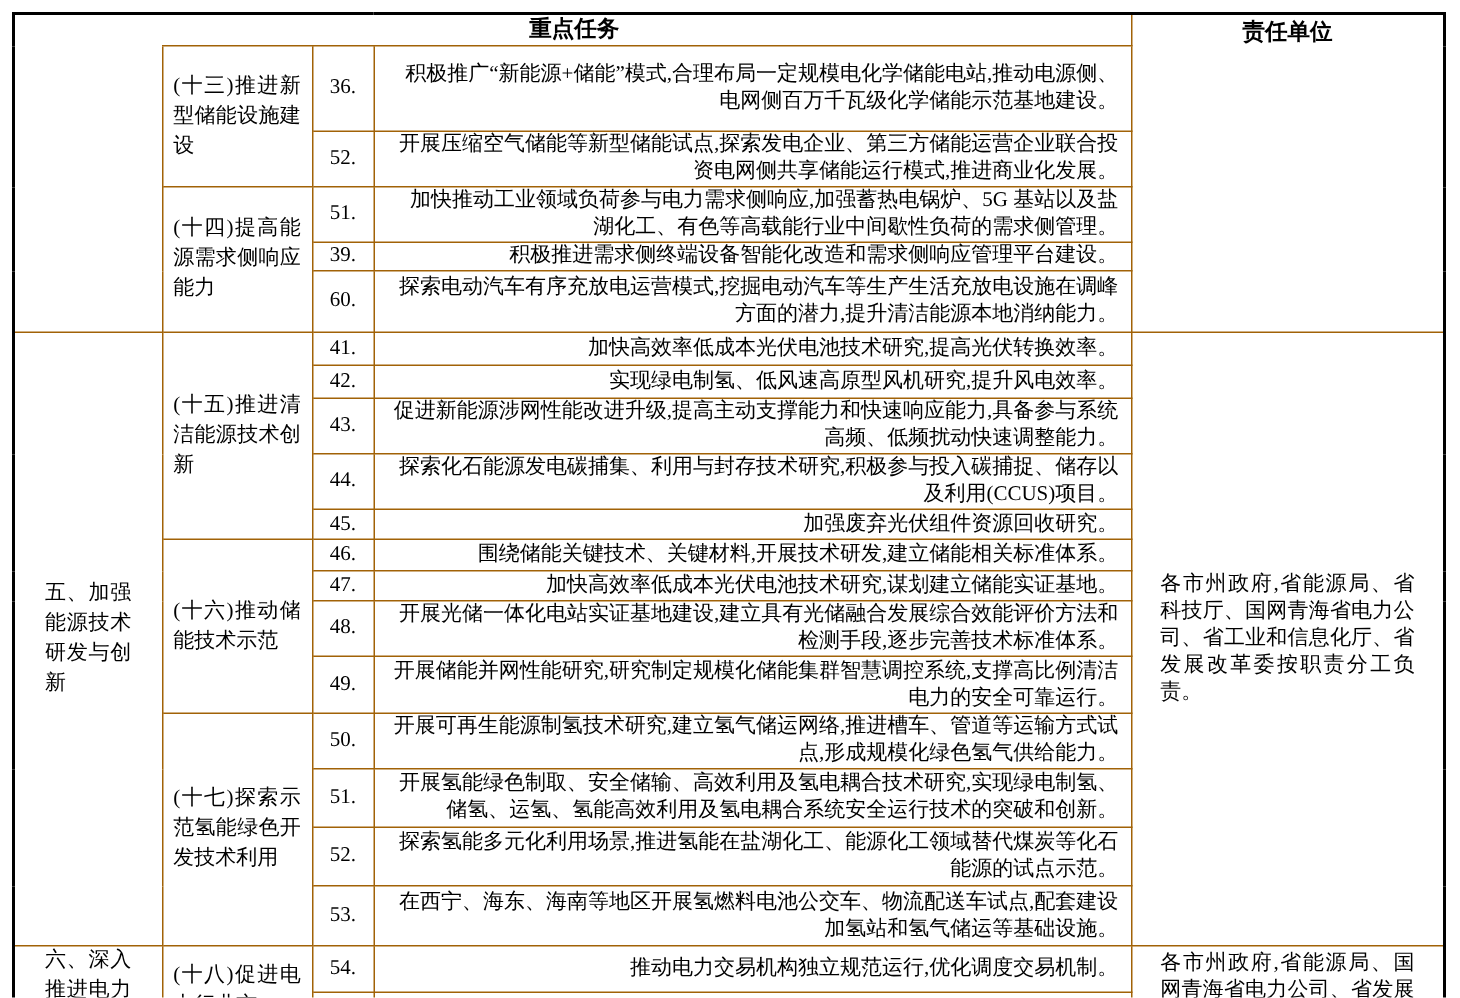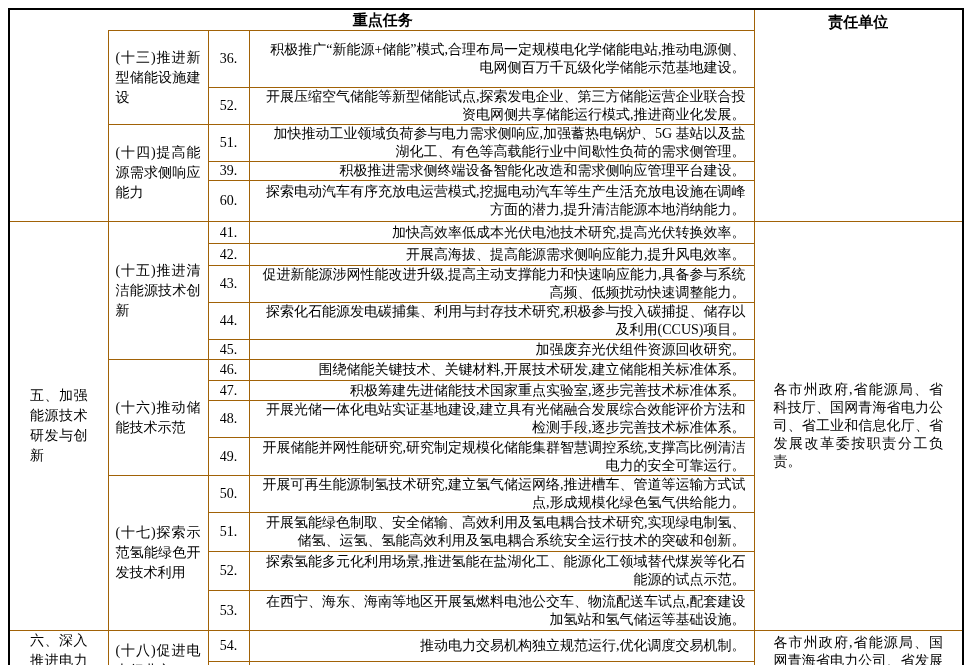--- a/index.html
+++ b/index.html
@@ -81,42 +81,42 @@
     </tr>
     <tr style="height:22px">
       <td class="c1" rowspan="13">五、加强能源技术研发与创新</td>
       <td class="c2" rowspan="5">(十五)推进清洁能源技术创新</td>
       <td class="c3">41.</td>
       <td class="c4">加快高效率低成本光伏电池技术研究,提高光伏转换效率。</td>
       <td class="c5" rowspan="13">各市州政府,省能源局、省科技厅、国网青海省电力公司、省工业和信息化厅、省发展改革委按职责分工负责。</td>
     </tr>
     <tr style="height:22px">
       <td class="c3">42.</td>
-      <td class="c4">开展高海拔、提高能源需求侧响应能力,提升风电效率。</td>
+      <td class="c4">实现绿电制氢、低风速高原型风机研究,提升风电效率。</td>
     </tr>
     <tr style="height:37px">
       <td class="c3">43.</td>
       <td class="c4">促进新能源涉网性能改进升级,提高主动支撑能力和快速响应能力,具备参与系统高频、低频扰动快速调整能力。</td>
     </tr>
     <tr style="height:36px">
       <td class="c3">44.</td>
       <td class="c4">探索化石能源发电碳捕集、利用与封存技术研究,积极参与投入碳捕捉、储存以及利用(CCUS)项目。</td>
     </tr>
     <tr style="height:20px">
       <td class="c3">45.</td>
       <td class="c4">加强废弃光伏组件资源回收研究。</td>
     </tr>
     <tr style="height:21px">
       <td class="c2" rowspan="4">(十六)推动储能技术示范</td>
       <td class="c3">46.</td>
       <td class="c4">围绕储能关键技术、关键材料,开展技术研发,建立储能相关标准体系。</td>
     </tr>
     <tr style="height:20px">
       <td class="c3">47.</td>
-      <td class="c4">积极筹建先进储能技术国家重点实验室,逐步完善技术标准体系。</td>
+      <td class="c4">加快高效率低成本光伏电池技术研究,谋划建立储能实证基地。</td>
     </tr>
     <tr style="height:37px">
       <td class="c3">48.</td>
       <td class="c4">开展光储一体化电站实证基地建设,建立具有光储融合发展综合效能评价方法和检测手段,逐步完善技术标准体系。</td>
     </tr>
     <tr style="height:38px">
       <td class="c3">49.</td>
       <td class="c4">开展储能并网性能研究,研究制定规模化储能集群智慧调控系统,支撑高比例清洁电力的安全可靠运行。</td>
     </tr>
     <tr style="height:37px">

